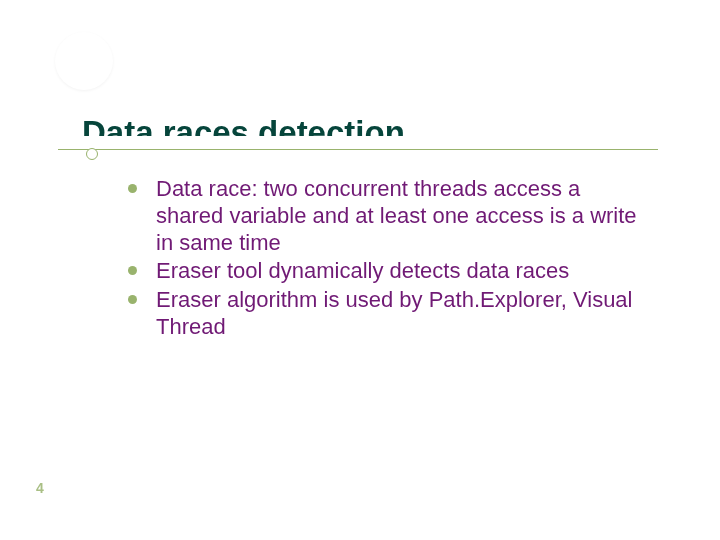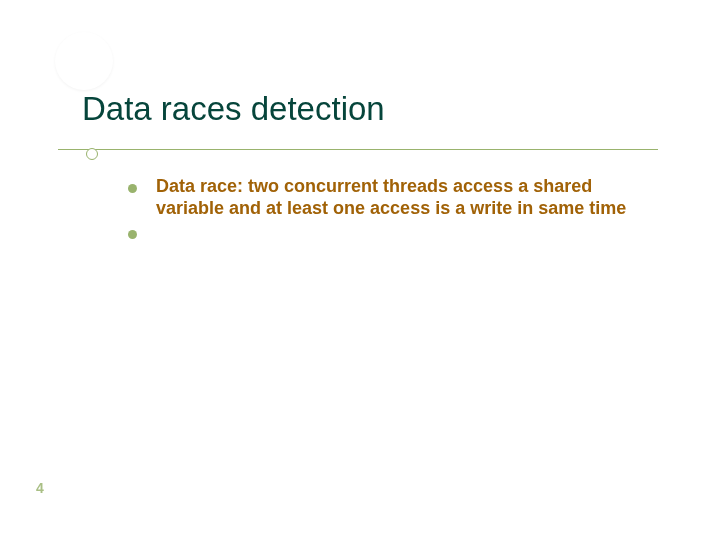--- a/index.html
+++ b/index.html
@@ -26,23 +26,24 @@
       box-shadow: 0 1px 3px rgba(0,0,0,0.05);
     }
     .title-block {
       position: absolute;
       top: 90px;
       left: 82px;
       right: 48px;
     }
     .title {
       font-size: 33px;
-      font-weight: normal;
+      font-weight: bold;
       color: #06453b;
       margin-bottom: 6px;
+      margin-top: 24px;
     }
     .divider-block {
       position: absolute;
       top: 136px;
       left: 58px;
       right: 62px;
       height: 18px;
     }
     .divider-line {
       width: 100%;
@@ -65,25 +66,24 @@
       top: 176px;
       left: 128px;
       right: 70px;
     }
     .bullet-list {
       list-style: none;
     }
     .bullet-item {
       position: relative;
       padding-left: 28px;
-      font-size: 18px;
+      font-size: 22px;
       line-height: 1.22;
-      color: #a16207;
+      color: #701a75;
       margin-bottom: 2px;
-      font-weight: bold;
     }
     .bullet-dot {
       position: absolute;
       left: 0;
       top: 8px;
       width: 9px;
       height: 9px;
       border-radius: 50%;
       background: #99b36d;
     }
@@ -111,17 +111,22 @@
 </div>
 
 <div class="content">
   <ul class="bullet-list">
     <li class="bullet-item">
       <span class="bullet-dot"></span>
       <span>Data race: two concurrent threads access a shared variable and at least one access is a write in same time</span>
     </li>
     <li class="bullet-item">
       <span class="bullet-dot"></span>
+      <span>Eraser tool dynamically detects data races</span>
+    </li>
+    <li class="bullet-item">
+      <span class="bullet-dot"></span>
+      <span>Eraser algorithm is used by Path.Explorer, Visual Thread</span>
     </li>
   </ul>
 </div>
 
 <div class="page-number">4</div>
 
 </body></html>

